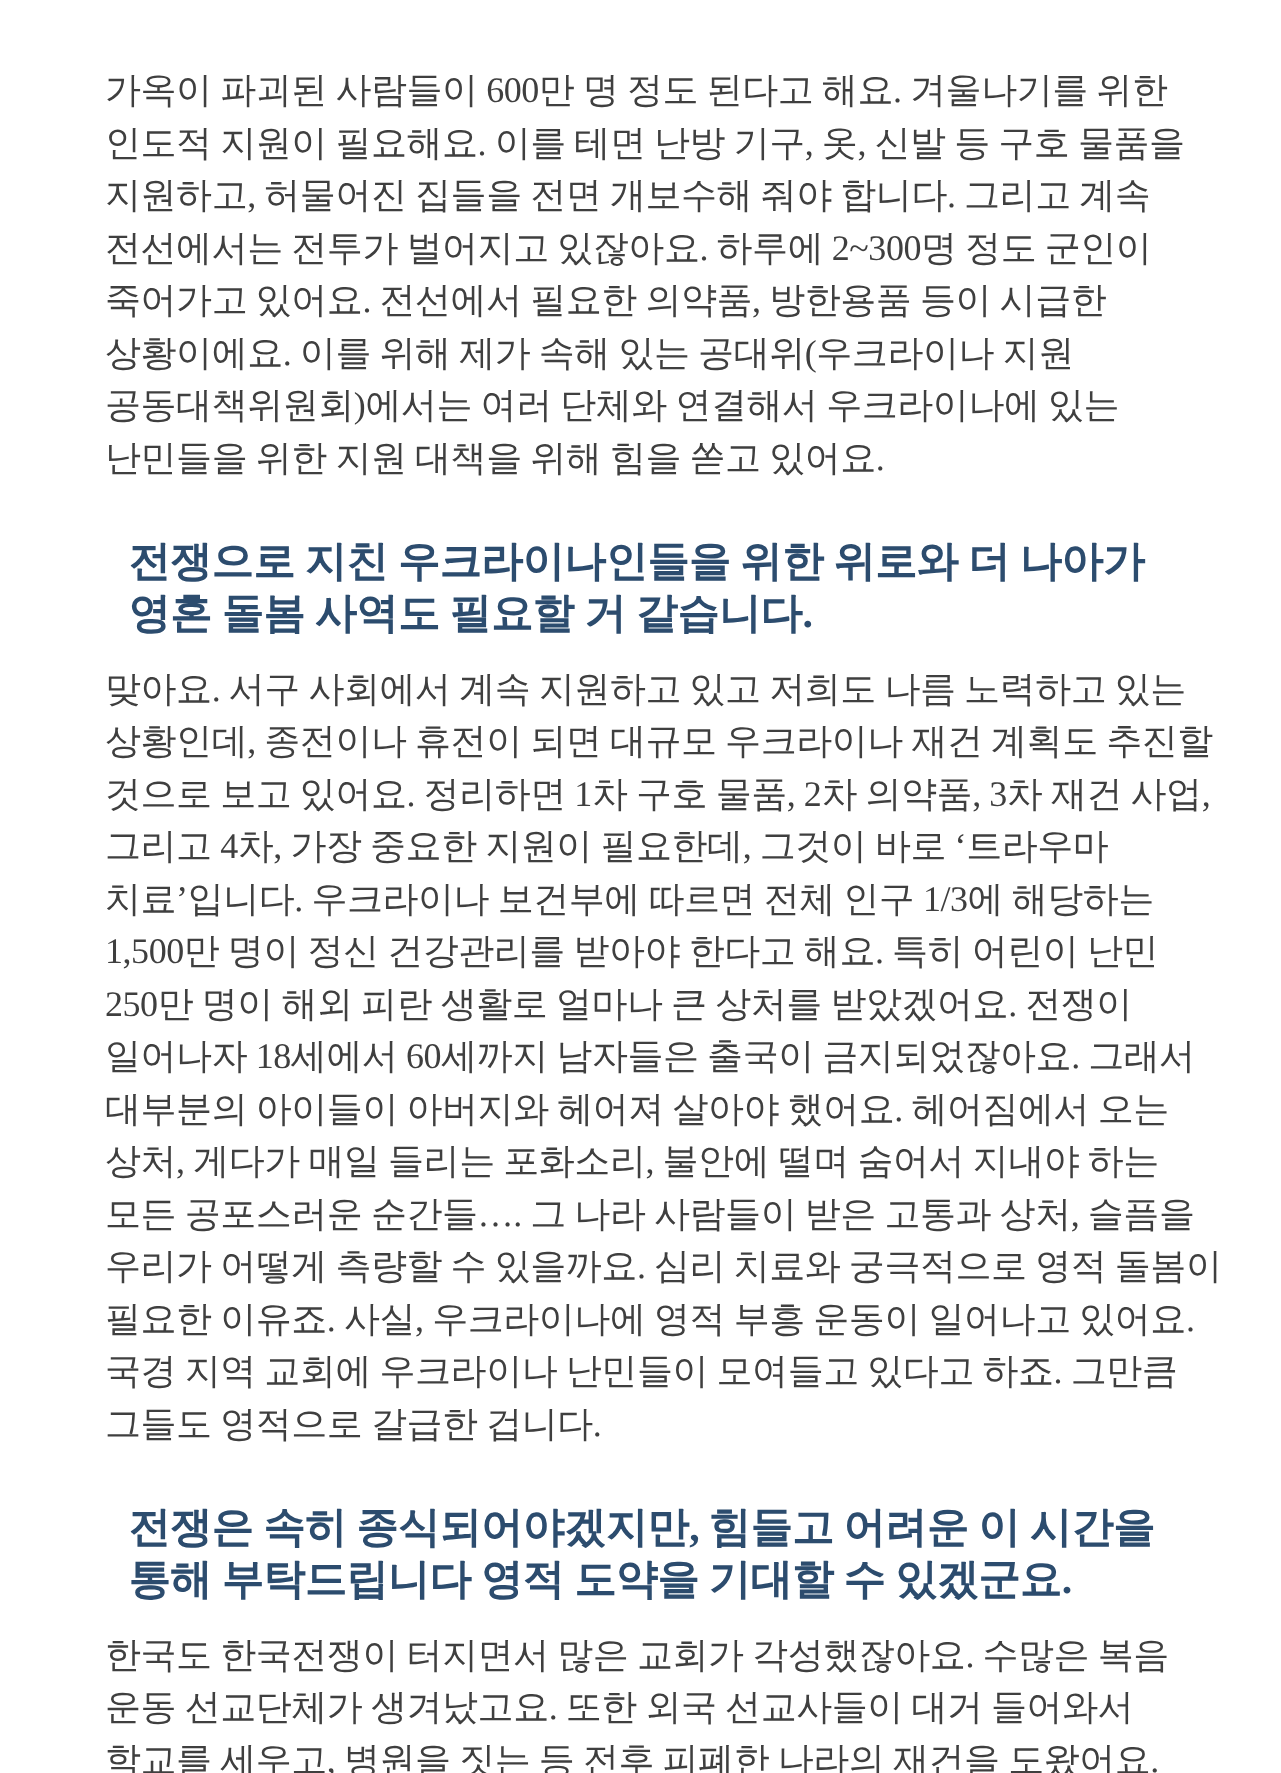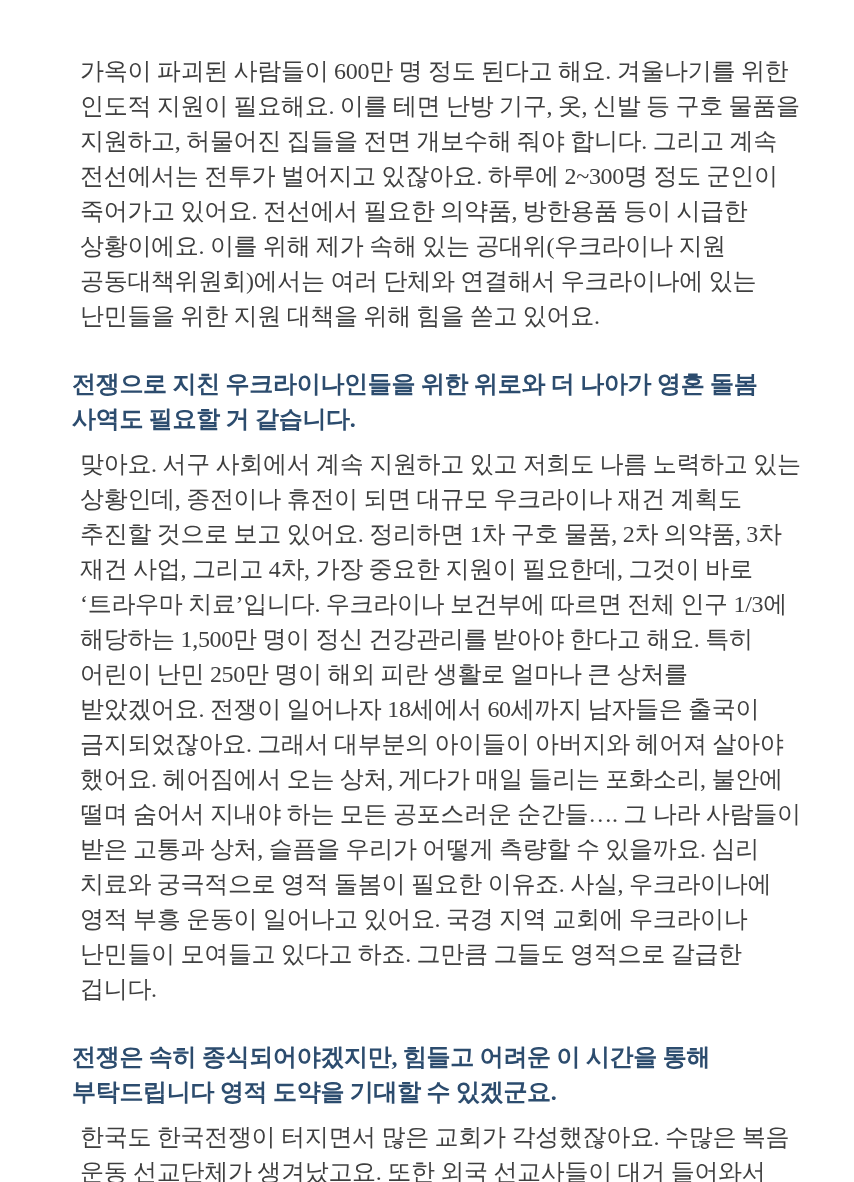--- a/index.html
+++ b/index.html
@@ -22,25 +22,25 @@
     padding: 44px 30px 0 70px;
     font-family: "Liberation Serif", "DejaVu Serif", serif;
     font-size: 24px;
     line-height: 35px;
     letter-spacing: -0.3px;
     color: #3f3f3f;
     word-break: keep-all;
     text-align: left;
   }
   .answer {
-    margin: 10px;
+    margin: 0;
   }
   .question {
-    margin: 2px;
-    font-size: 24px;
+    margin: 16px;
+    font-size: 28px;
     line-height: 35px;
     font-weight: 700;
     color: #2c4c6e;
   }
   .qa-block {
     margin-top: 33px;
   }
 </style>
 </head>
 <body>

